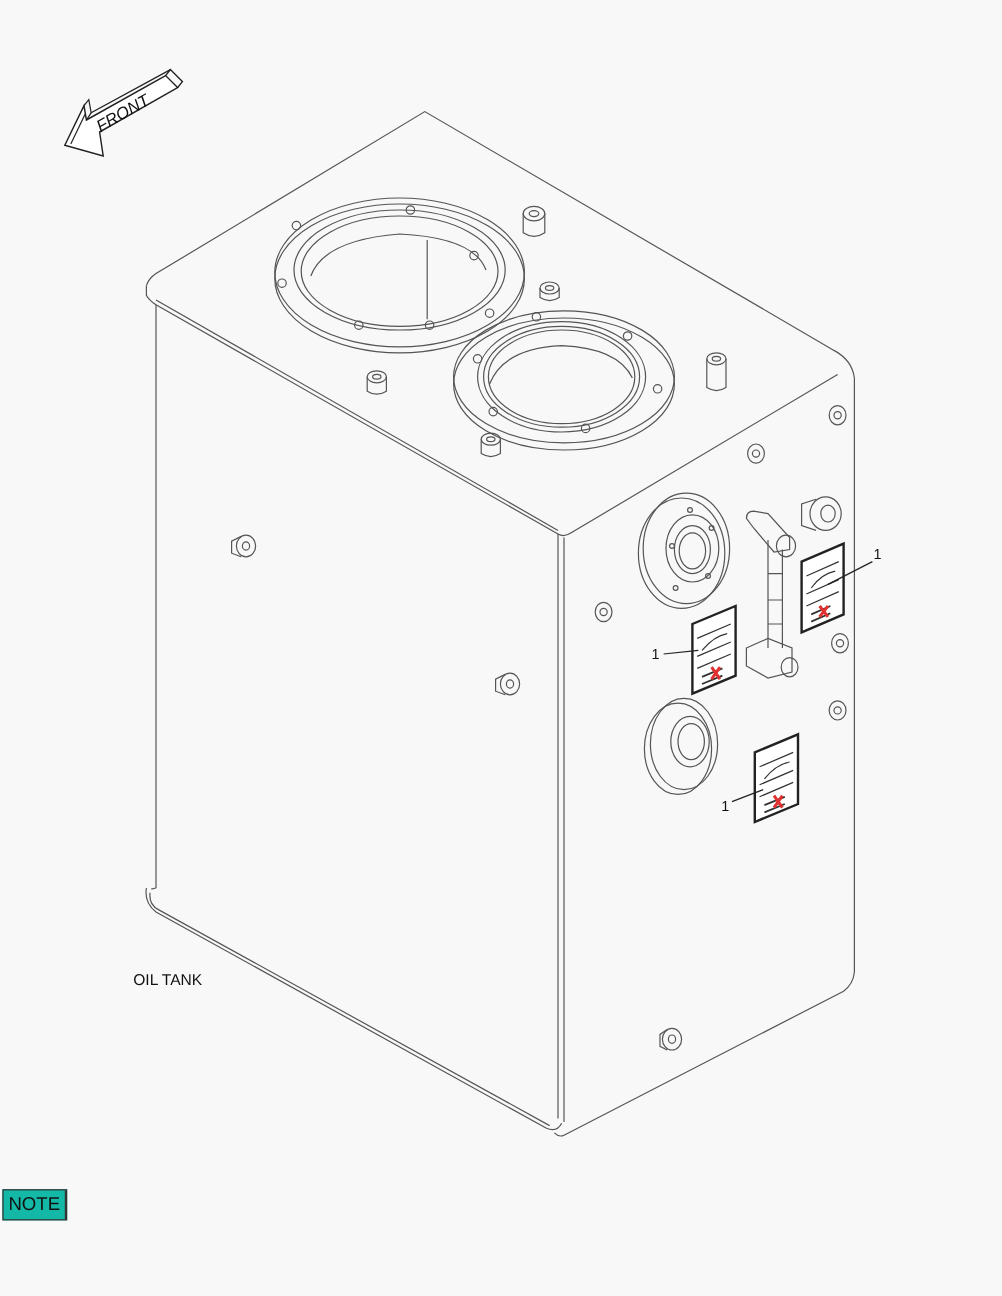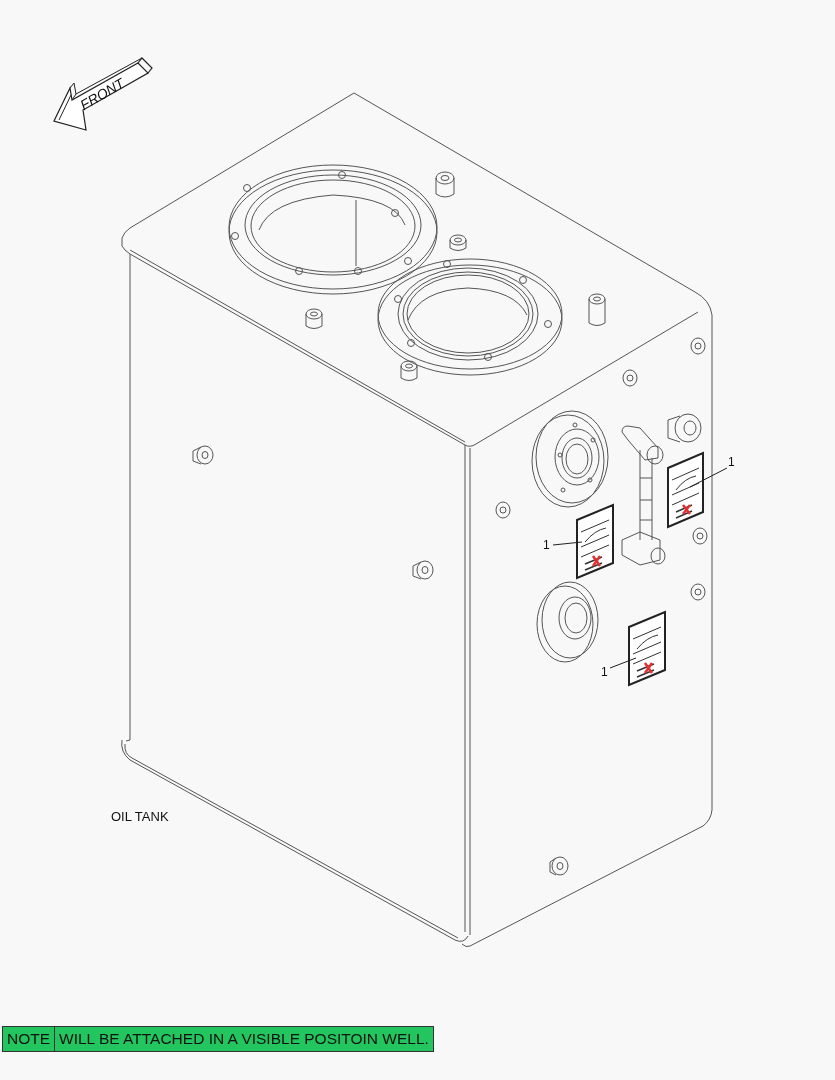--- a/index.html
+++ b/index.html
@@ -1,20 +1,20 @@
 <!DOCTYPE html>
 <html><head>
 <meta charset="utf-8">
 <style>
   html, body { margin:0; padding:0; background:#f8f8f8; }
   body { width:835px; height:1080px; position:relative; overflow:hidden; font-family:"Liberation Sans", sans-serif; color:#111; }
   #drawing { position:absolute; left:0; top:0; width:835px; height:1080px; }
   .label { position:absolute; font-size:13px; color:#111; }
   .callout { position:absolute; font-size:12px; color:#111; }
-  .note-box { position:absolute; left:2px; top:1026px; height:24px; display:flex; border:1px solid #333; background:#22c55e; font-size:15.5px; }
+  .note-box { position:absolute; left:2px; top:991px; height:24px; display:flex; border:1px solid #333; background:#14b8a6; font-size:15.5px; }
   .note-box .cell { padding:2px 4px; line-height:20px; white-space:nowrap; }
   .note-box .cell.key { border-right:1px solid #333; }
 </style>
 </head>
 <body>
 
 <svg id="drawing" viewBox="0 0 835 1080" xmlns="http://www.w3.org/2000/svg">
   <g fill="none" stroke="#555" stroke-width="1">
 
     <g>
@@ -209,14 +209,13 @@
 <div class="label" style="left:78px; top:86px; transform:rotate(-30deg); font-size:14px; font-style:italic;">FRONT</div>
 
 <div class="label" style="left:111px; top:809px;text-align:right;">OIL TANK</div>
 
 <div class="callout" style="left:728px; top:455px;">1</div>
 <div class="callout" style="left:543px; top:538px;">1</div>
 <div class="callout" style="left:601px; top:665px;">1</div>
 
 <div class="note-box">
   <div class="cell key">NOTE</div>
-  <div class="cell">WILL BE ATTACHED IN A VISIBLE POSITOIN WELL.</div>
 </div>
 
 </body></html>

